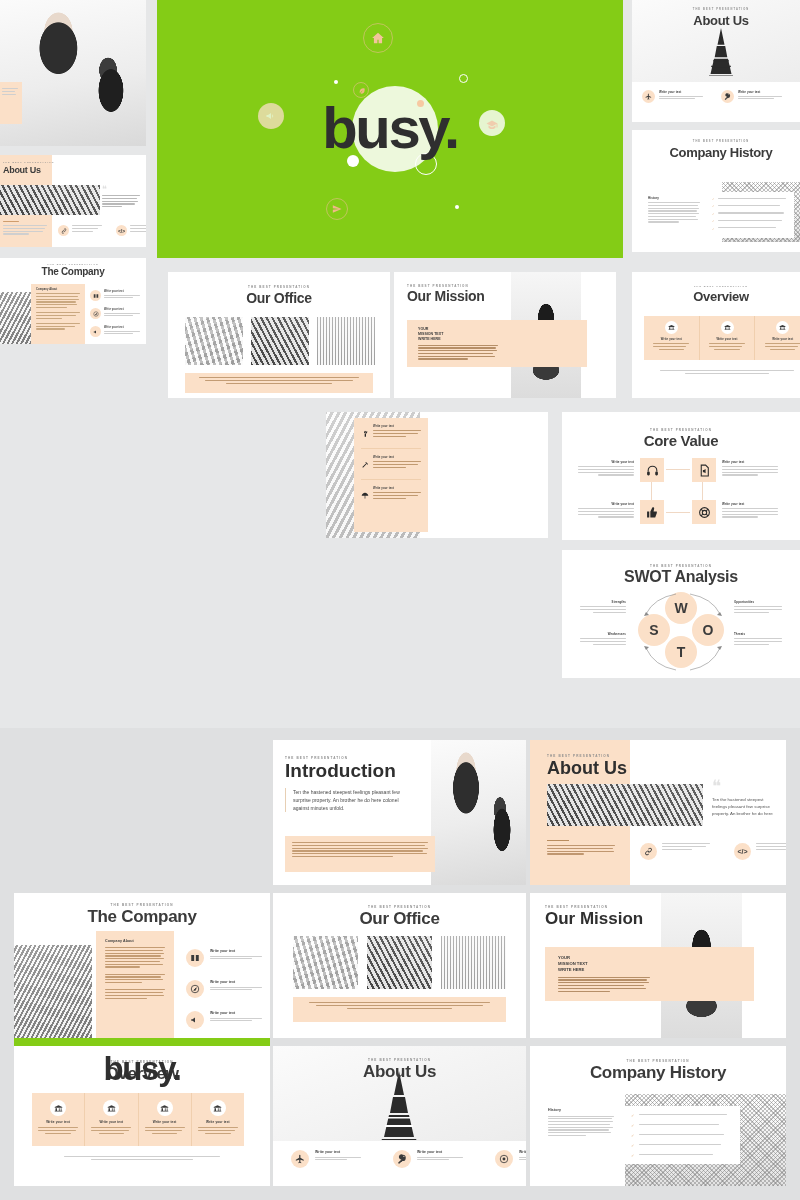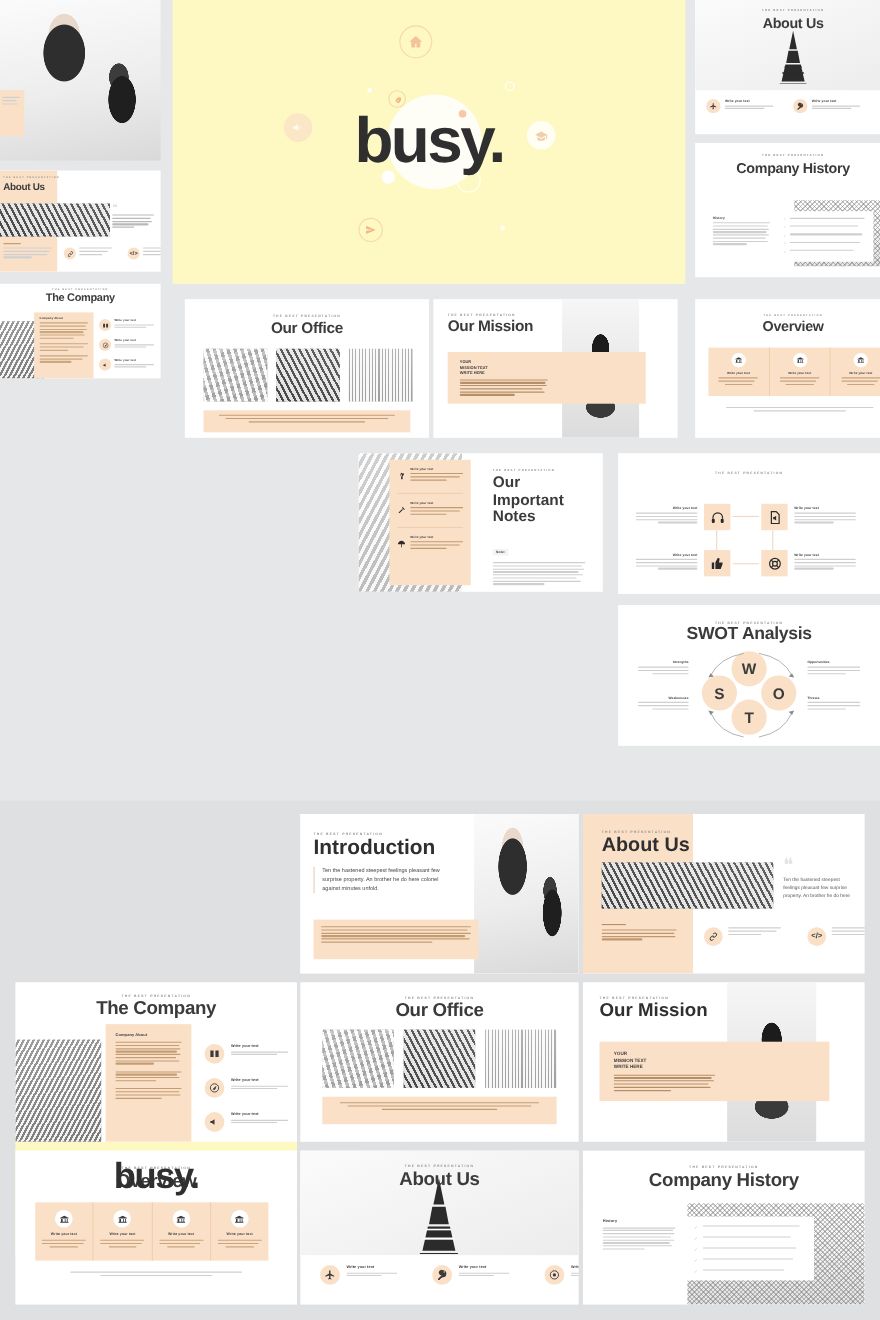--- a/index.html
+++ b/index.html
@@ -96,21 +96,21 @@
       radial-gradient(ellipse 18% 17% at 50% 36%, #1c1c1c 0 62%, rgba(0,0,0,0) 64%),
       radial-gradient(ellipse 30% 12% at 50% 78%, #3a3a3a 0 62%, rgba(0,0,0,0) 64%),
       linear-gradient(180deg,#f6f6f6,#dcdcdc);
   }
 
   
   .badge { border-radius: 50%; background: #fbe0c8; display: flex; align-items: center; justify-content: center; color: #3b3b3b; }
   .sq { background: #fbe0c8; display: flex; align-items: center; justify-content: center; color: #3b3b3b; }
 
   
-  .hero { background: #fef9c3; position: relative; }
+  .hero { background: #84cc16; position: relative; }
   .hero .blob { position: absolute; border-radius: 50%; background: #fff; }
   .hero .dot { position: absolute; border-radius: 50%; }
   .hero .ring { position: absolute; border-radius: 50%; border: 1px solid rgba(240,190,150,.55); }
   .hero .wordmark {
     position: absolute; font-weight: 700; color: #2f2f2f; letter-spacing: -0.04em;
     width: 100%; text-align: center; z-index: 5;
   }
 
   
   .headline { position: absolute; left: 62px; top: 468px; }
@@ -499,43 +499,25 @@
         <div style="flex:1;">
           <div class="tiny-label" style="font-size:2.8px;">Write your text</div>
           <div style="margin-top:2px;">
               <div class="ln" style="width:100%;background:#c19a70"></div>
               <div class="ln" style="width:94%;background:#c19a70"></div>
               <div class="ln" style="width:68%;background:#c19a70"></div>
             </div>
         </div>
       </div>
     </div>
-    <div style="position:absolute;left:122px;top:14px;width:84px;">
-      <div class="kicker" style="text-align:left;font-size:2.6px;">THE BEST PRESENTATION</div>
-      <div style="font-size:14px;font-weight:700;color:#3b3b3b;line-height:1.12;margin-top:2px;">Our</div>
-      <div style="font-size:14px;font-weight:700;color:#3b3b3b;line-height:1.12;">Important</div>
-      <div style="font-size:14px;font-weight:700;color:#3b3b3b;line-height:1.12;">Notes</div>
-      <div style="margin-top:12px;">
-        <span class="tiny-label" style="font-size:3px;background:#f3f3f3;padding:1px 3px;">Note:</span>
-        <div style="margin-top:3px;">
-          <div class="ln light" style="width:100%"></div>
-            <div class="ln light" style="width:97%"></div>
-            <div class="ln light" style="width:99%"></div>
-          <div class="ln light" style="width:93%"></div>
-            <div class="ln light" style="width:98%"></div>
-            <div class="ln light" style="width:90%"></div>
-          <div class="ln light" style="width:95%"></div>
-            <div class="ln light" style="width:56%"></div>
-        </div>
-      </div>
-    </div>
   </div>
 
   <div class="slide" style="left:562px;top:412px;width:238px;height:128px;">
     <div class="kicker" style="position:absolute;left:0;top:16px;width:100%;">THE BEST PRESENTATION</div>
+    <div class="slide-title" style="position:absolute;left:0;top:20px;width:100%;font-size:15px;">Core Value</div>
 
     <div class="conn" style="left:104px;top:57px;width:24px;height:1px;"></div>
     <div class="conn" style="left:104px;top:100px;width:24px;height:1px;"></div>
     <div class="conn" style="left:89px;top:70px;width:1px;height:18px;"></div>
     <div class="conn" style="left:140px;top:70px;width:1px;height:18px;"></div>
 
     <div class="sq" style="position:absolute;left:78px;top:46px;width:24px;height:24px;">
       <svg viewBox="0 0 24 24" width="13" height="13" style="fill:none;stroke:#2b2b2b;stroke-width:2">
           <path d="M4 14v-2a8 8 0 0 1 16 0v2"></path>
           <rect x="2" y="14" width="5" height="7" rx="2" fill="#2b2b2b" stroke="none"></rect>

